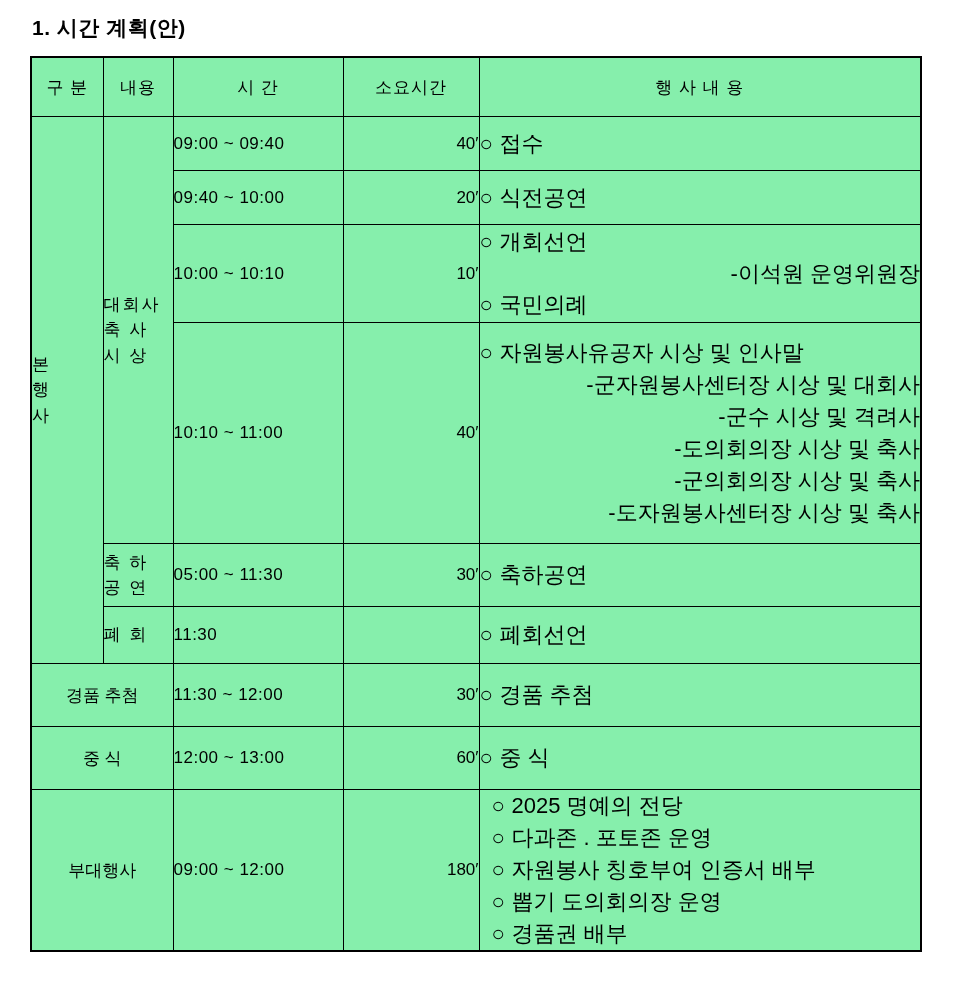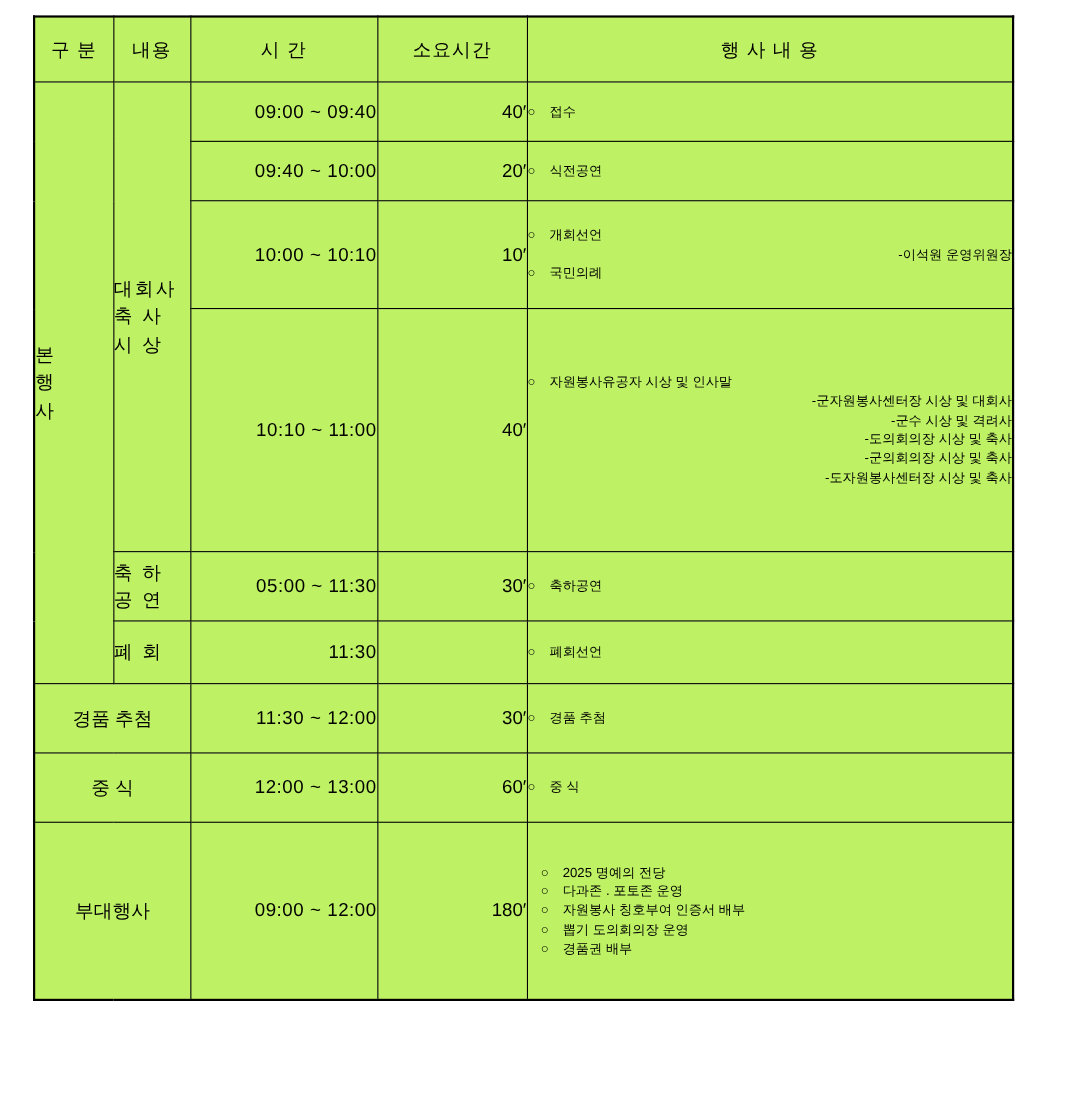--- a/index.html
+++ b/index.html
@@ -30,79 +30,80 @@
     width: 890px;
     table-layout: fixed;
   }
   table.schedule td,
   table.schedule th {
     border: 1px solid #000000;
     padding: 0;
     font-size: 17px;
     font-weight: normal;
     vertical-align: middle;
-    background: #bef264;
+    background: #86efac;
   }
   
   table.schedule {
     border: 2px solid #000000;
   }
   .hdr td {
     text-align: center;
     height: 58px;
     font-size: 17.5px;
     letter-spacing: 1px;
     border-bottom: 2px solid #000000;
   }
   .c-div   { width: 72px; }
   .c-cont  { width: 70px; }
   .c-time  { width: 170px; }
   .c-dur   { width: 136px; }
   .c-desc  { width: 442px; }
 
   .ctr { text-align: center; }
   .time-cell {
-    text-align: right;
+    text-align: left;
     font-size: 16.5px;
     letter-spacing: 0.5px;
   }
   .dur-cell {
     text-align: right;
     font-size: 16.5px;
   }
   .vert {
     text-align: left;
     line-height: 1.5;
     letter-spacing: 2px;
   }
   .desc-cell {
     padding: 10px 0 10px 14px;
     line-height: 1.45;
   }
   .desc-cell .li {
     white-space: nowrap;
-    font-size: 12px;
+    font-size: 22px;
   }
   .desc-cell .li .mk {
     display: inline-block;
     width: 20px;
   }
   .desc-cell .li.sub {
     padding-left: 20px;
     text-align: right;
   }
   .desc-cell .li.sub .mk {
     width: 18px;
   }
 </style>
 </head>
 <body>
 
 <div class="page">
 
+  <div class="doc-title">1. 시간 계획(안)</div>
 
   <table class="schedule">
     <colgroup>
       <col class="c-div">
         <col class="c-cont">
         <col class="c-time">
         <col class="c-dur">
         <col class="c-desc">
     </colgroup>
     <tbody>

